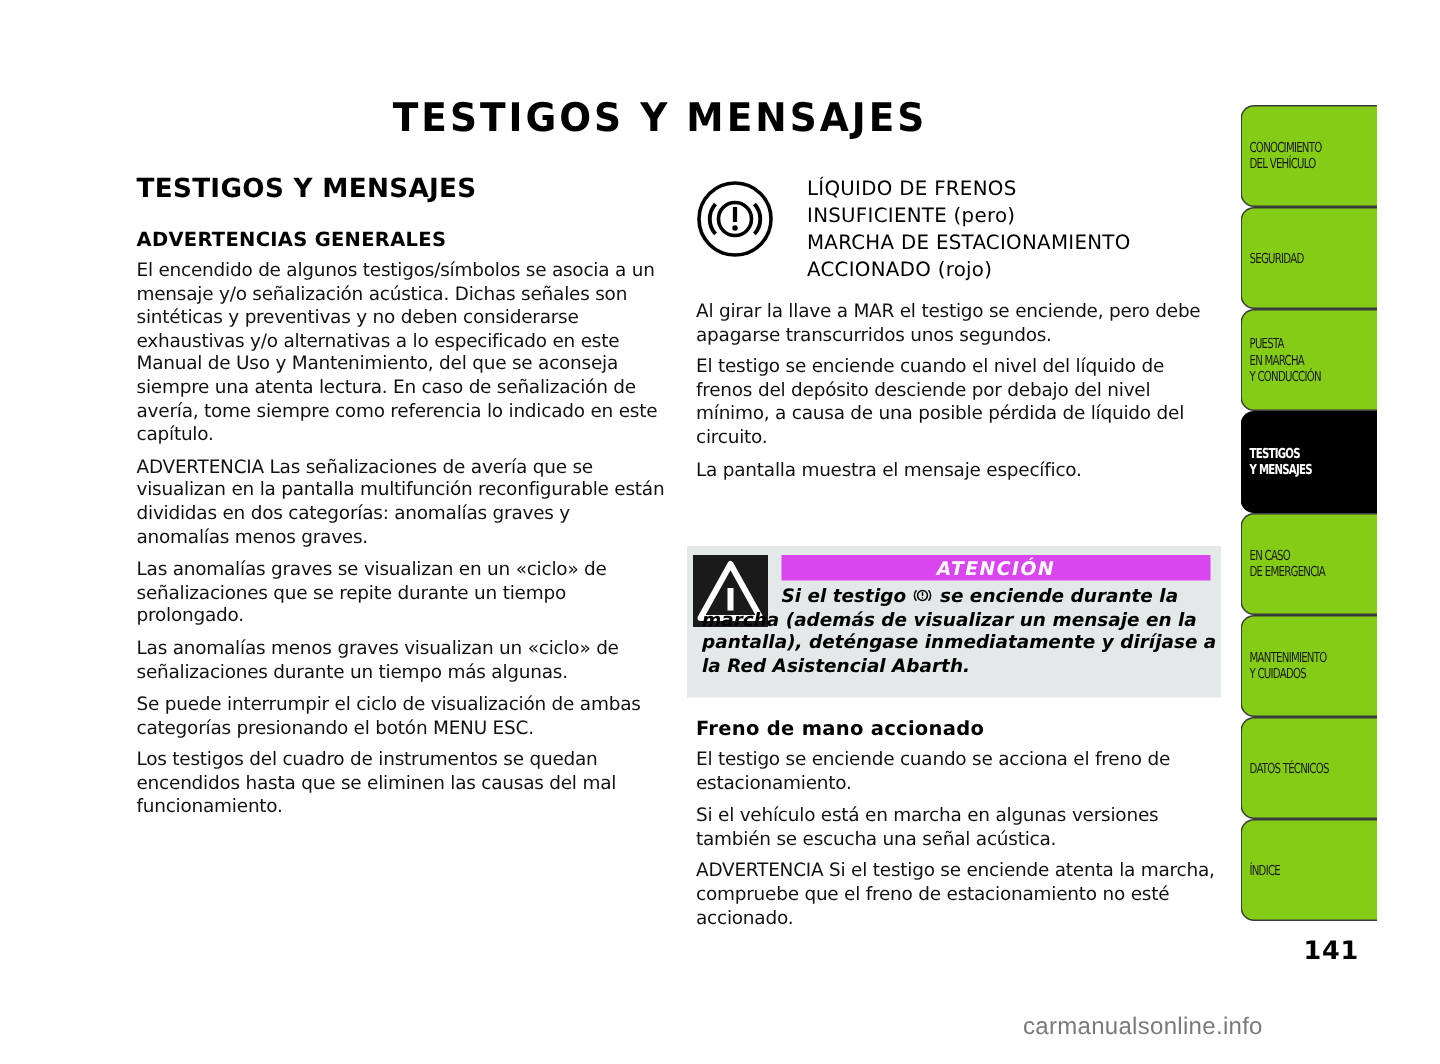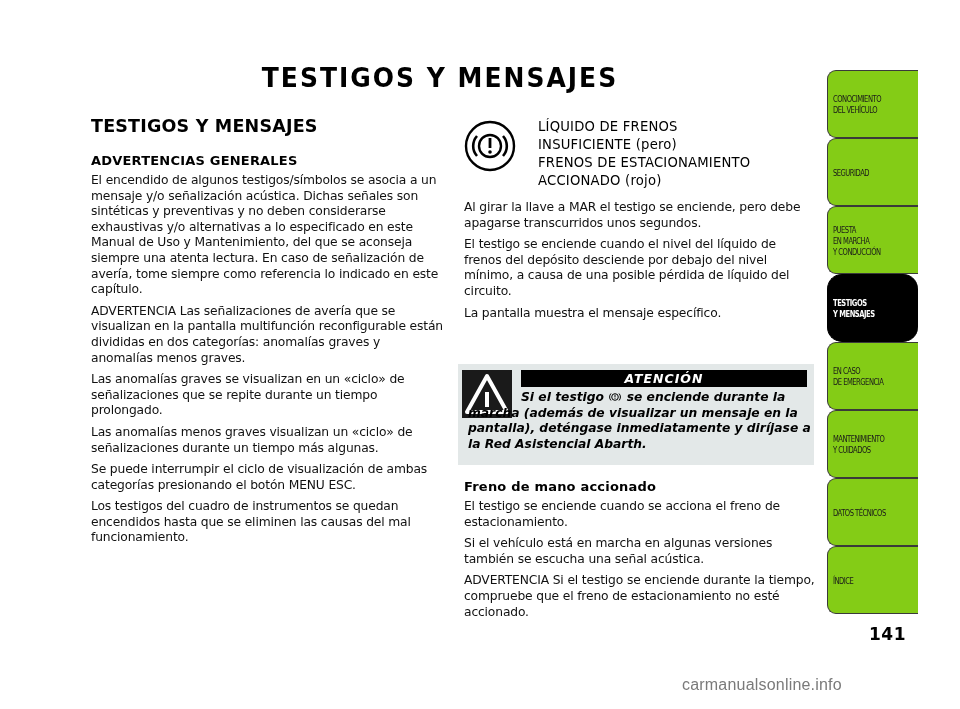--- a/index.html
+++ b/index.html
@@ -23,40 +23,40 @@
     .indicator-head { position: relative; height: 78px; margin-bottom: 4px; }
     .indicator-icon { position: absolute; left: 0; top: 2px; width: 52px; height: 52px; }
     .indicator-title { position: absolute; left: 74px; top: 0; font-weight: normal; font-size: 13.2px; line-height: 18px; color: #000; letter-spacing: 0.2px; }
 
     .warning-box {
       position: absolute; left: 458px; top: 364px; width: 356px; height: 101px;
       background: #e3e8e8;
     }
     .warning-icon-box { position: absolute; left: 4px; top: 6px; width: 50px; height: 48px; background: #1a1a1a; }
     .warning-bar {
-      position: absolute; left: 63px; top: 6px; width: 286px; height: 17px; background: #000000;
+      position: absolute; left: 63px; top: 6px; width: 286px; height: 17px; background: #d946ef;
       color: #fff; font-weight: bold; font-style: italic; font-size: 12.5px; line-height: 17px; text-align: center; letter-spacing: 1px;
     }
     .warning-text {
       position: absolute; left: 10px; top: 26px; width: 344px;
       font-weight: bold; font-style: italic; font-size: 12.3px; line-height: 15.5px; color: #000;
       text-indent: 53px;
     }
     .inline-icon { display: inline-block; vertical-align: -2px; width: 14px; height: 12px; }
 
     .tabs { position: absolute; left: 827px; top: 70px; width: 91px; }
     .tab {
       position: relative; height: 68px; background: #84cc16; border: 1.2px solid #3a3a3a; border-right: none;
       border-radius: 9px 0 0 9px; margin-bottom: 0;
       display: flex; align-items: center; padding-left: 5px;
       font-family: "DejaVu Sans Condensed", "DejaVu Sans", sans-serif; font-size: 9.2px; line-height: 11px; letter-spacing: -0.6px; color: #1a1a1a;
       transform-origin: left center;
     }
     .tab .tab-label { display: block; white-space: pre-line; transform: scaleX(0.82); transform-origin: left center; }
-    .tab.active { background: #000; color: #fff; font-weight: bold; border-color: #000; border-radius: 15px; }
+    .tab.active { background: #000; color: #fff; font-weight: bold; border-color: #000; }
 
     .page-number { position: absolute; left: 869px; top: 624px; font-weight: bold; font-size: 17px; color: #000; letter-spacing: 0.5px; }
 
     .watermark { position: absolute; left: 682px; top: 676px; font-family: "Liberation Sans", sans-serif; font-size: 16px; color: #7a7a7a; letter-spacing: 0.2px; }
   </style>
 </head>
 <body>
 
 <div class="page-title">TESTIGOS Y MENSAJES</div>
 
@@ -77,21 +77,21 @@
       <circle cx="26" cy="26" r="24" fill="none" stroke="#000" stroke-width="2.4"></circle>
       <circle cx="26" cy="26" r="11" fill="none" stroke="#000" stroke-width="2.4"></circle>
       <path d="M13 16 A15 15 0 0 0 13 36" fill="none" stroke="#000" stroke-width="2.6"></path>
       <path d="M39 16 A15 15 0 0 1 39 36" fill="none" stroke="#000" stroke-width="2.6"></path>
       <rect x="24.6" y="18" width="2.8" height="10" fill="#000"></rect>
       <circle cx="26" cy="32" r="1.8" fill="#000"></circle>
     </svg>
     <div class="indicator-title">
       <div>LÍQUIDO DE FRENOS</div>
       <div>INSUFICIENTE (pero)</div>
-      <div>FRENOS DE ESTACIONAMIENTO</div>
+      <div>MARCHA DE ESTACIONAMIENTO</div>
       <div>ACCIONADO (rojo)</div>
     </div>
   </div>
   <p class="para" style="margin-top:0;">Al girar la llave a MAR el testigo se enciende, pero debe apagarse transcurridos unos segundos.</p>
   <p class="para">El testigo se enciende cuando el nivel del líquido de frenos del depósito desciende por debajo del nivel mínimo, a causa de una posible pérdida de líquido del circuito.</p>
   <p class="para">La pantalla muestra el mensaje específico.</p>
 </div>
 
 <div class="warning-box">
   <div class="warning-icon-box">
@@ -107,21 +107,21 @@
         <path d="M11 2.5 A5 5 0 0 1 11 9.5" fill="none" stroke="#000" stroke-width="1"></path>
         <rect x="6.5" y="3.8" width="1" height="2.6" fill="#000"></rect>
         <circle cx="7" cy="7.6" r="0.5" fill="#000"></circle>
       </svg><span> se enciende durante la marcha (además de visualizar un mensaje en la pantalla), deténgase inmediatamente y diríjase a la Red Asistencial Abarth.</span></div>
 </div>
 
 <div class="col" style="left:464px; top:478px; width:352px;">
   <div class="subhead">Freno de mano accionado</div>
   <p class="para">El testigo se enciende cuando se acciona el freno de estacionamiento.</p>
   <p class="para">Si el vehículo está en marcha en algunas versiones también se escucha una señal acústica.</p>
-  <p class="para">ADVERTENCIA Si el testigo se enciende durante la tiempo, compruebe que el freno de estacionamiento no esté accionado.</p>
+  <p class="para">ADVERTENCIA Si el testigo se enciende atenta la marcha, compruebe que el freno de estacionamiento no esté accionado.</p>
 </div>
 
 <div class="tabs">
   <div class="tab">
       <span class="tab-label">CONOCIMIENTO
 DEL VEHÍCULO</span>
     </div>
   <div class="tab">
       <span class="tab-label">SEGURIDAD</span>
     </div>

